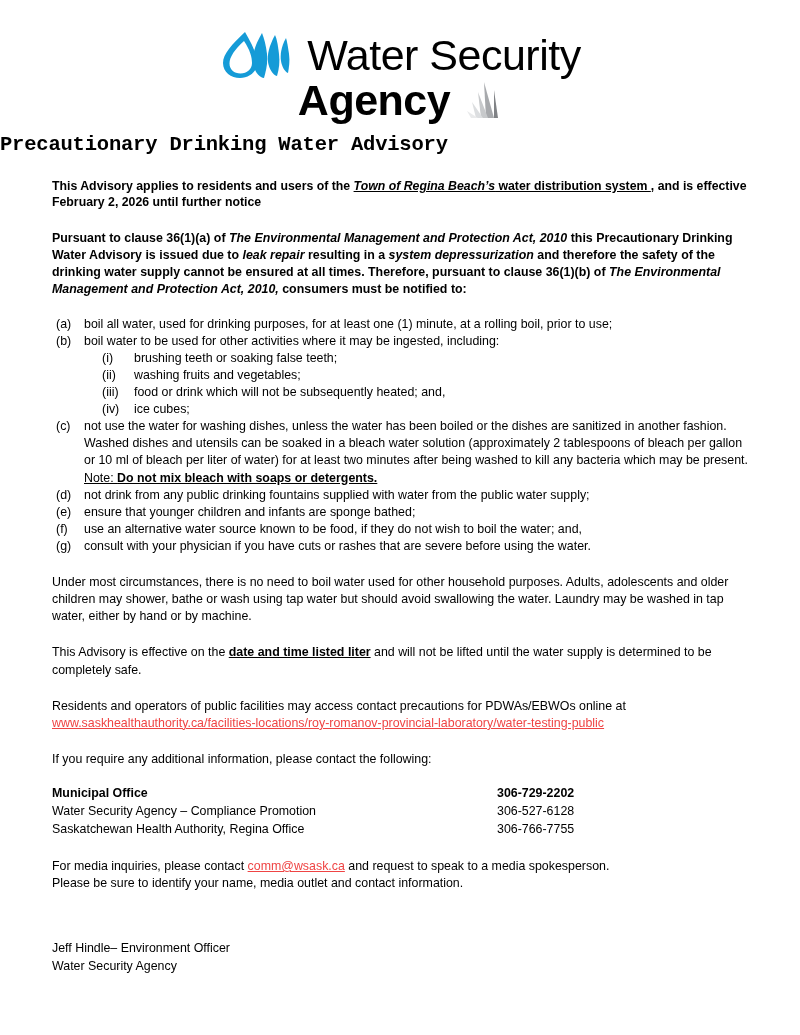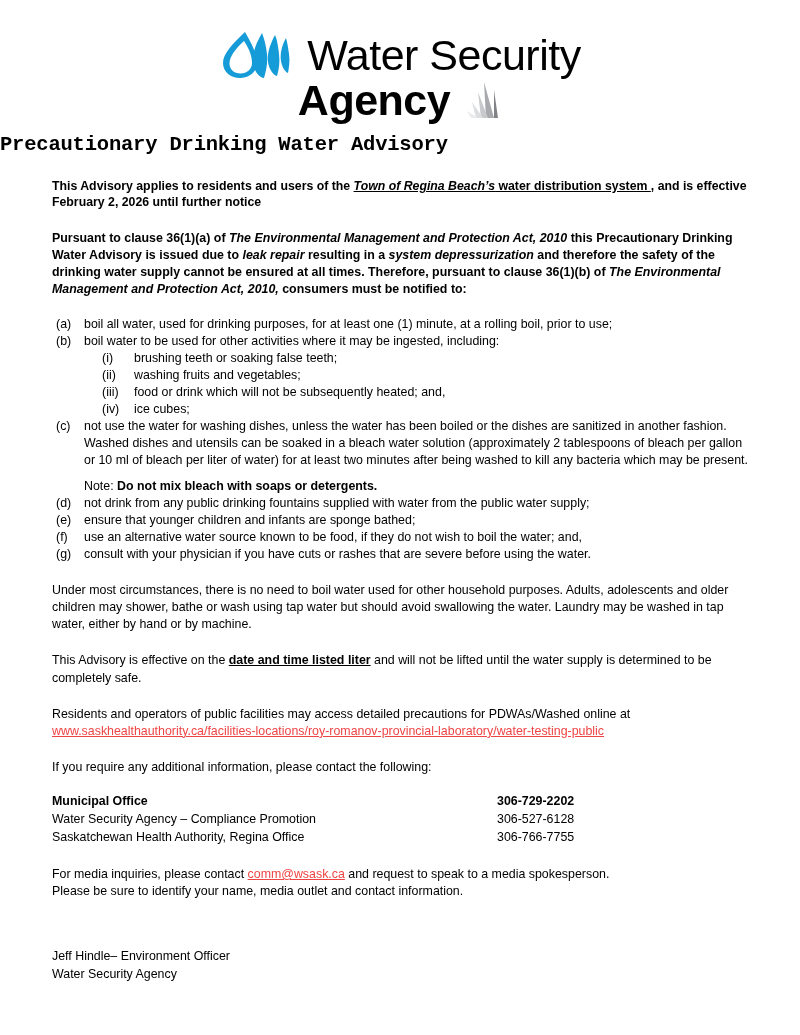--- a/index.html
+++ b/index.html
@@ -132,21 +132,22 @@
     align-items: flex-start;
     font-size: 12.4px;
     line-height: 1.38;
   }
   .sli .marker {
     flex: 0 0 auto;
     width: 32px;
     box-sizing: border-box;
   }
   .note-line {
-    margin-top: 8px;
+    margin-top: 0px;
+    text-decoration: underline;
   }
 
   
   a.link, .link {
     color: #ef4444;
     text-decoration: underline;
     word-break: break-all;
   }
 
   
@@ -276,21 +277,21 @@
 
     </div>
 
     <div class="para">Under most circumstances, there is no need to boil water used for other household purposes.  Adults, adolescents and older children may shower, bathe or wash using tap water but should avoid swallowing the water.  Laundry may be washed in tap water, either by hand or by machine.</div>
 
     <div class="para">
       <span>This Advisory is effective on the </span><span class="b u">date and time listed liter</span><span> and will not be lifted until the water supply is determined to be completely safe.</span>
     </div>
 
     <div class="para">
-      <span>Residents and operators of public facilities may access detailed  precautions for PDWAs/Washed online at</span><br>
+      <span>Residents and operators of public facilities may access contact  precautions for PDWAs/EBWOs online at</span><br>
       <a class="link" href="#">www.saskhealthauthority.ca/facilities-locations/roy-romanov-provincial-laboratory/water-testing-public</a>
     </div>
 
     <div class="para">If you require any additional information, please contact the following:</div>
 
     <table class="contacts">
       <tbody>
           <tr class="bold">
         <td class="name">Municipal Office</td>
         <td>306-729-2202</td>

